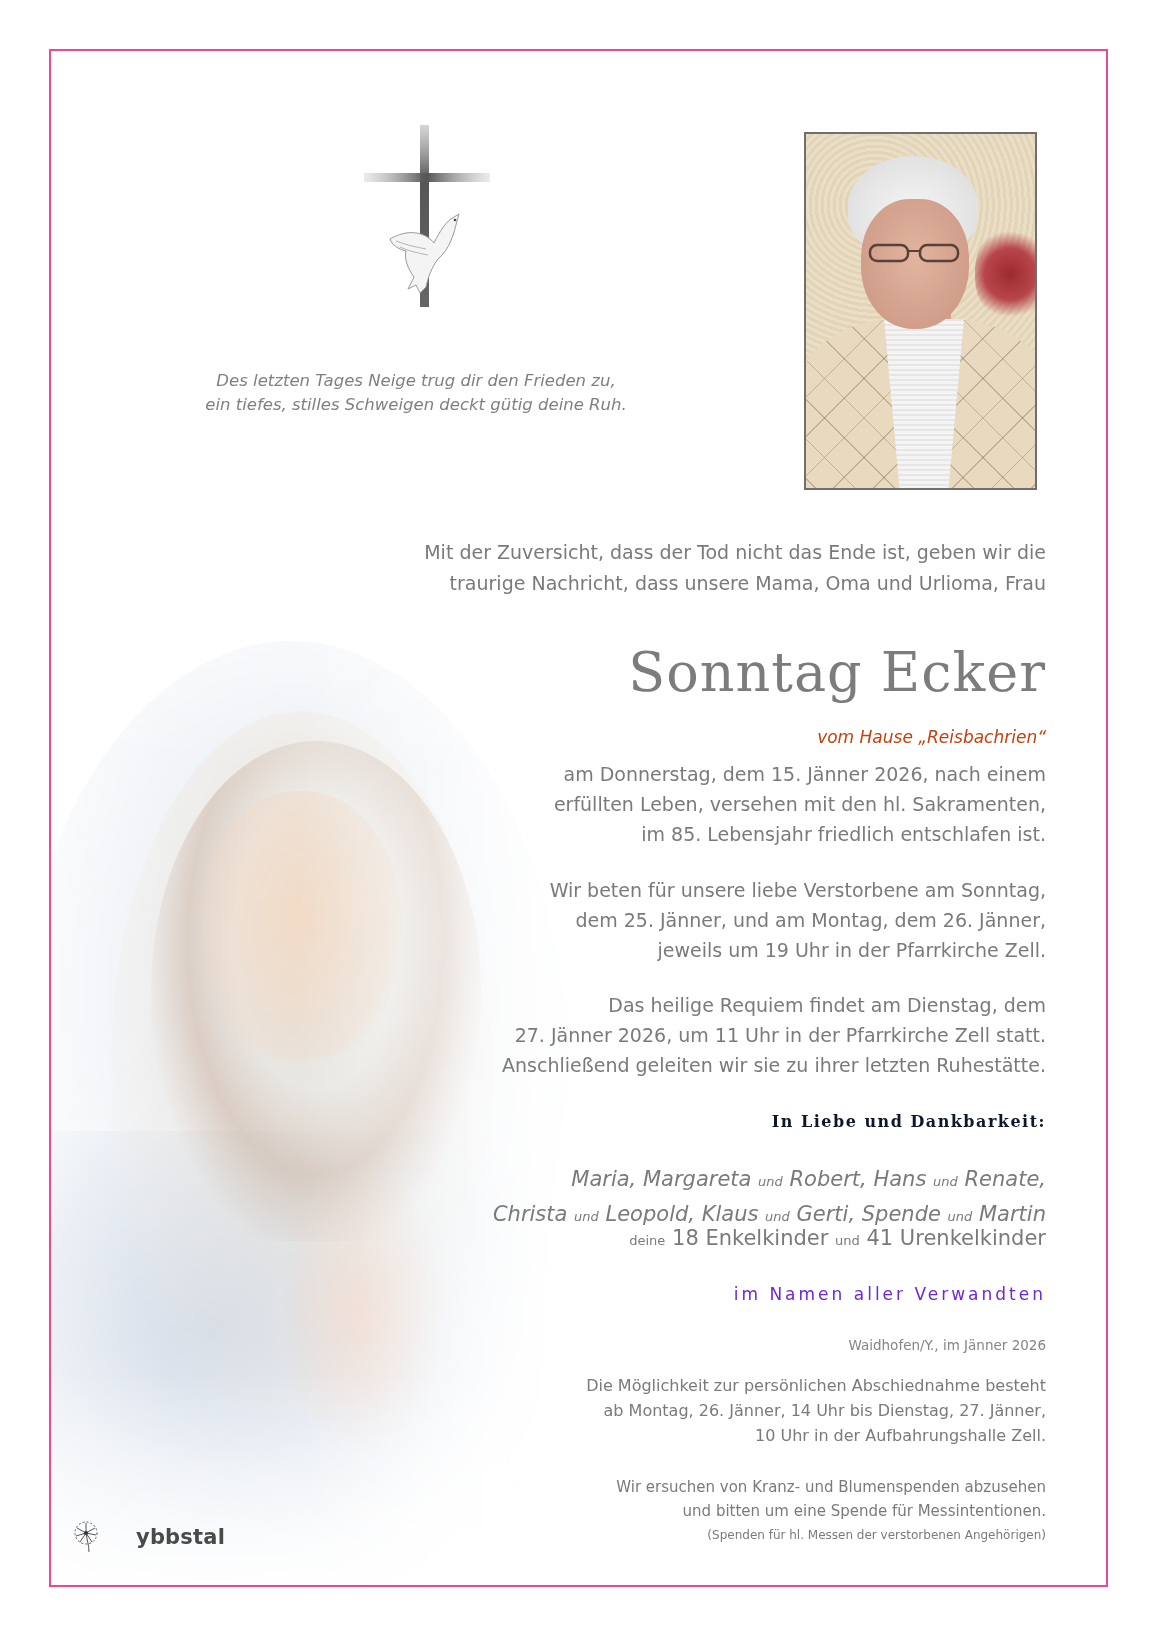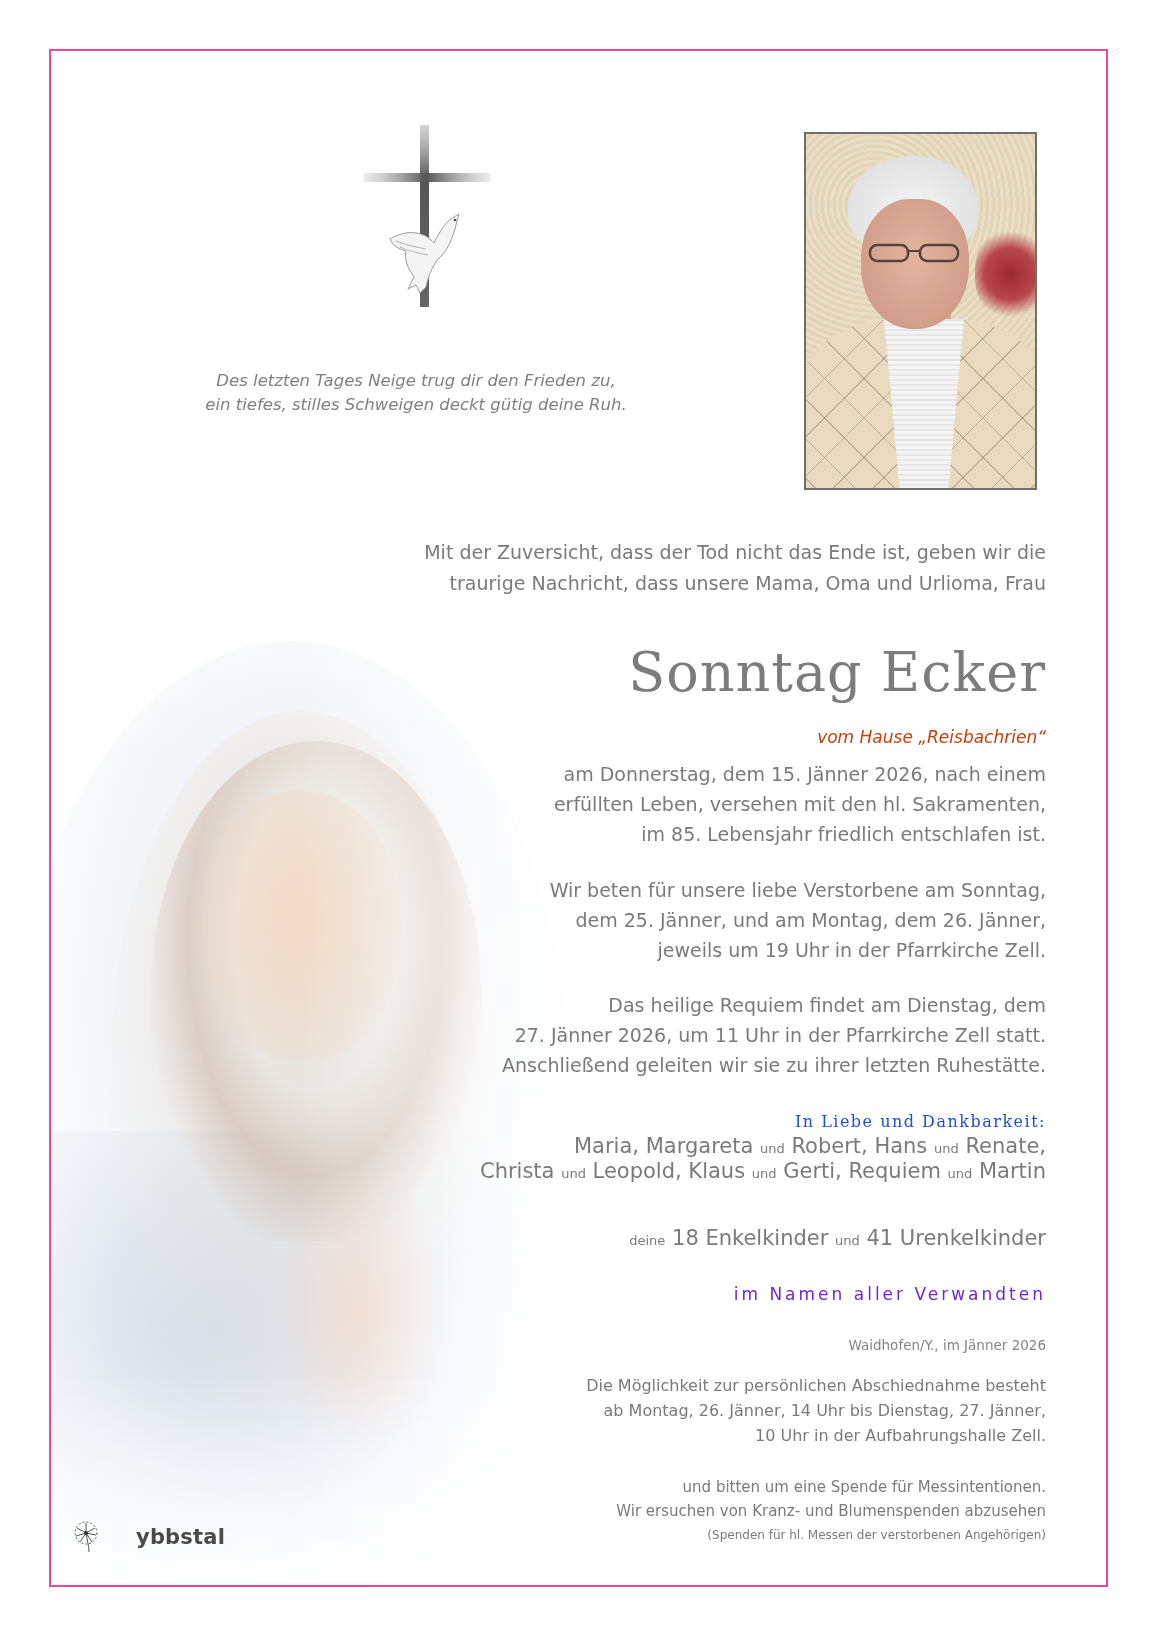--- a/index.html
+++ b/index.html
@@ -59,22 +59,22 @@
      font-style: italic; font-size: 16.5px; line-height: 24px; color: #808080; }
   .verse div { white-space: nowrap; }
 
   .col { position: absolute; right: 60px; text-align: right; white-space: nowrap; color: #7a7a7a; }
   .intro { top: 486px; font-size: 19px; line-height: 31px; }
   .name { top: 590px; font-family: "DejaVu Serif", serif; font-size: 54px; letter-spacing: 1px; color: #7c7c7c; }
   .house { top: 676px; font-style: italic; font-size: 17px; color: #c2410c; }
   .p1 { top: 708px; font-size: 19px; line-height: 30px; }
   .p2 { top: 824px; font-size: 19px; line-height: 30px; }
   .p3 { top: 939px; font-size: 19px; line-height: 30px; }
-  .love { top: 1061px; font-family: "DejaVu Serif", serif; font-size: 16px; letter-spacing: 1.5px; color: #1d4ed8; }
-  .fam { top: 1084px; font-size: 21px; line-height: 22px; }
+  .love { top: 1061px; font-family: "DejaVu Serif", serif; font-size: 16px; letter-spacing: 1.5px; color: #0f172a; font-weight: bold; }
+  .fam { top: 1112px; font-size: 21px; line-height: 33px; font-style: italic; }
   .fam .und { font-size: 13px; }
   .grand { top: 1175px; font-size: 21px; }
   .grand .small { font-size: 13px; }
   .names-all { top: 1233px; font-size: 17px; letter-spacing: 3px; color: #6d28d9; }
   .place { top: 1286px; font-size: 13.5px; color: #858585; }
   .farewell { top: 1322px; font-size: 16px; line-height: 25px; }
   .donate { top: 1424px; font-size: 15px; line-height: 24px; }
   .donate .note { font-size: 12px; }
 
   .logo { position: absolute; left: 21px; top: 1469px; display: flex; align-items: center; gap: 3px; }
@@ -171,21 +171,21 @@
       <span class="und">und</span>
       <span>Robert, Hans</span>
       <span class="und">und</span>
       <span>Renate,</span>
     </div>
     <div>
       <span>Christa</span>
       <span class="und">und</span>
       <span>Leopold, Klaus</span>
       <span class="und">und</span>
-      <span>Gerti, Requiem</span>
+      <span>Gerti, Spende</span>
       <span class="und">und</span>
       <span>Martin</span>
     </div>
   </div>
 
   <div class="col grand">
     <span class="small">deine</span>
     <span>18 Enkelkinder</span>
     <span class="small">und</span>
     <span>41 Urenkelkinder</span>
@@ -194,22 +194,22 @@
   <div class="col names-all">im Namen aller Verwandten</div>
   <div class="col place">Waidhofen/Y., im Jänner 2026</div>
 
   <div class="col farewell">
     <div>Die Möglichkeit zur persönlichen Abschiednahme besteht</div>
     <div>ab Montag, 26. Jänner, 14 Uhr bis Dienstag, 27. Jänner,</div>
     <div>10 Uhr in der Aufbahrungshalle Zell.</div>
   </div>
 
   <div class="col donate">
+    <div>Wir ersuchen von Kranz- und Blumenspenden abzusehen</div>
     <div>und bitten um eine Spende für Messintentionen.</div>
-    <div>Wir ersuchen von Kranz- und Blumenspenden abzusehen</div>
     <div class="note">(Spenden für hl. Messen der verstorbenen Angehörigen)</div>
   </div>
 
   <div class="logo">
     <svg width="30" height="34" viewBox="0 0 30 34">
       <g stroke="#555" stroke-width="1" fill="none">
         <circle cx="14" cy="13" r="11" stroke-dasharray="2 2"></circle>
         <line x1="14" y1="13" x2="14" y2="3"></line>
         <line x1="14" y1="13" x2="23" y2="8"></line>
         <line x1="14" y1="13" x2="24" y2="15"></line>

